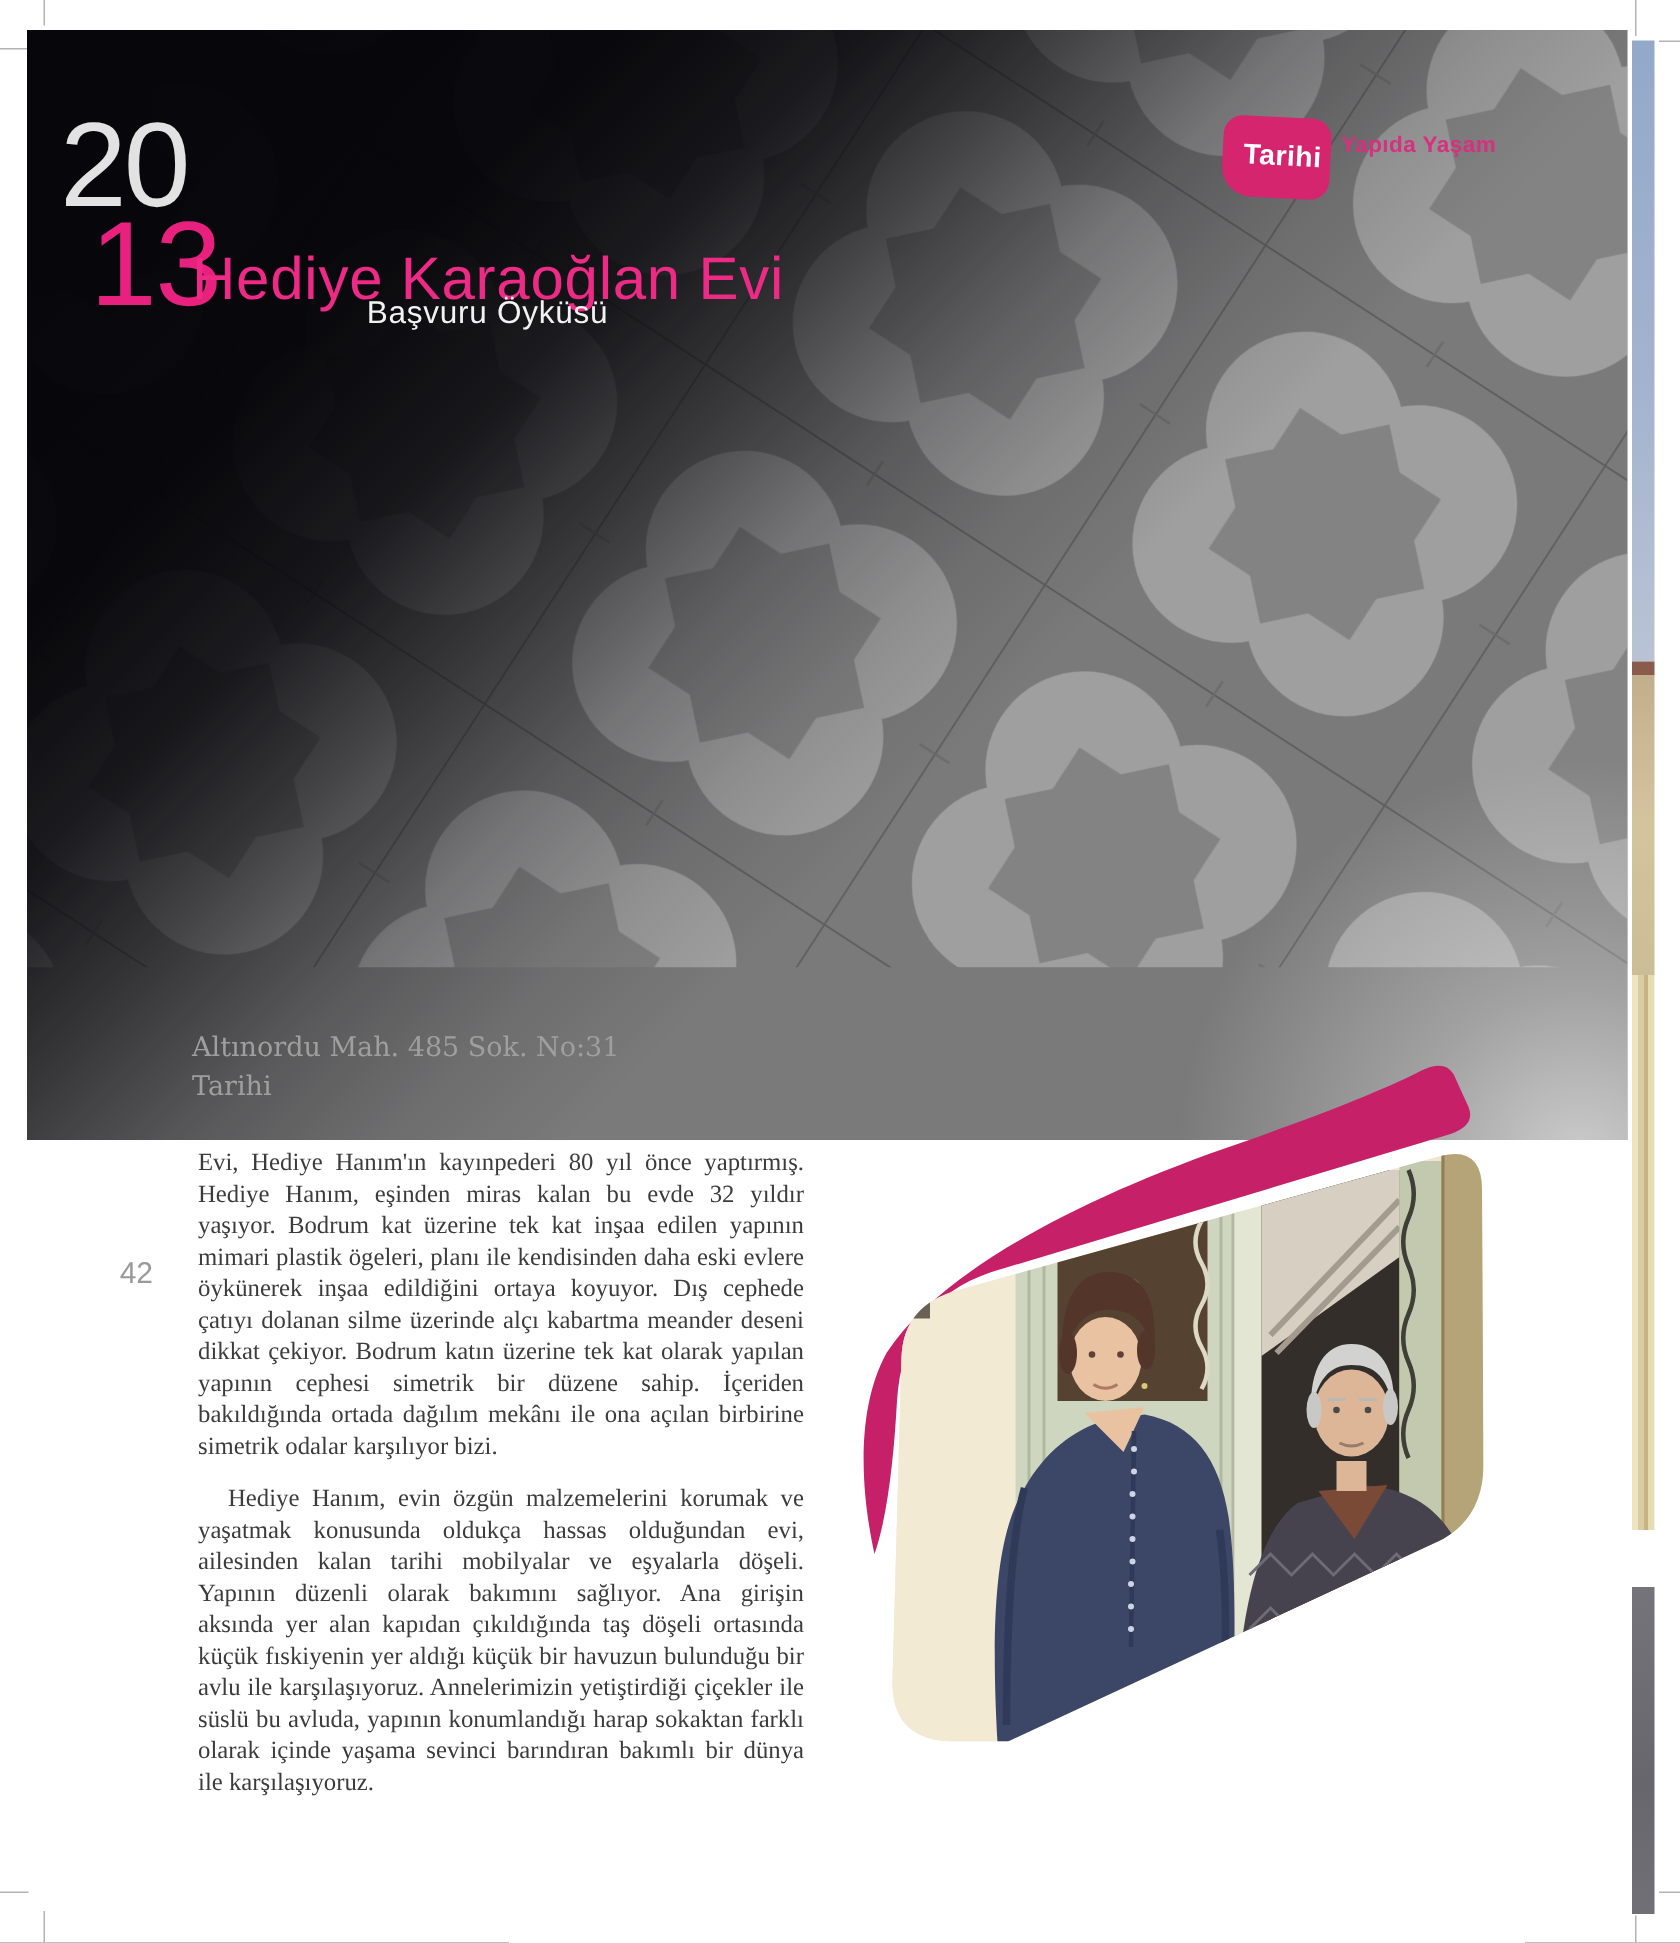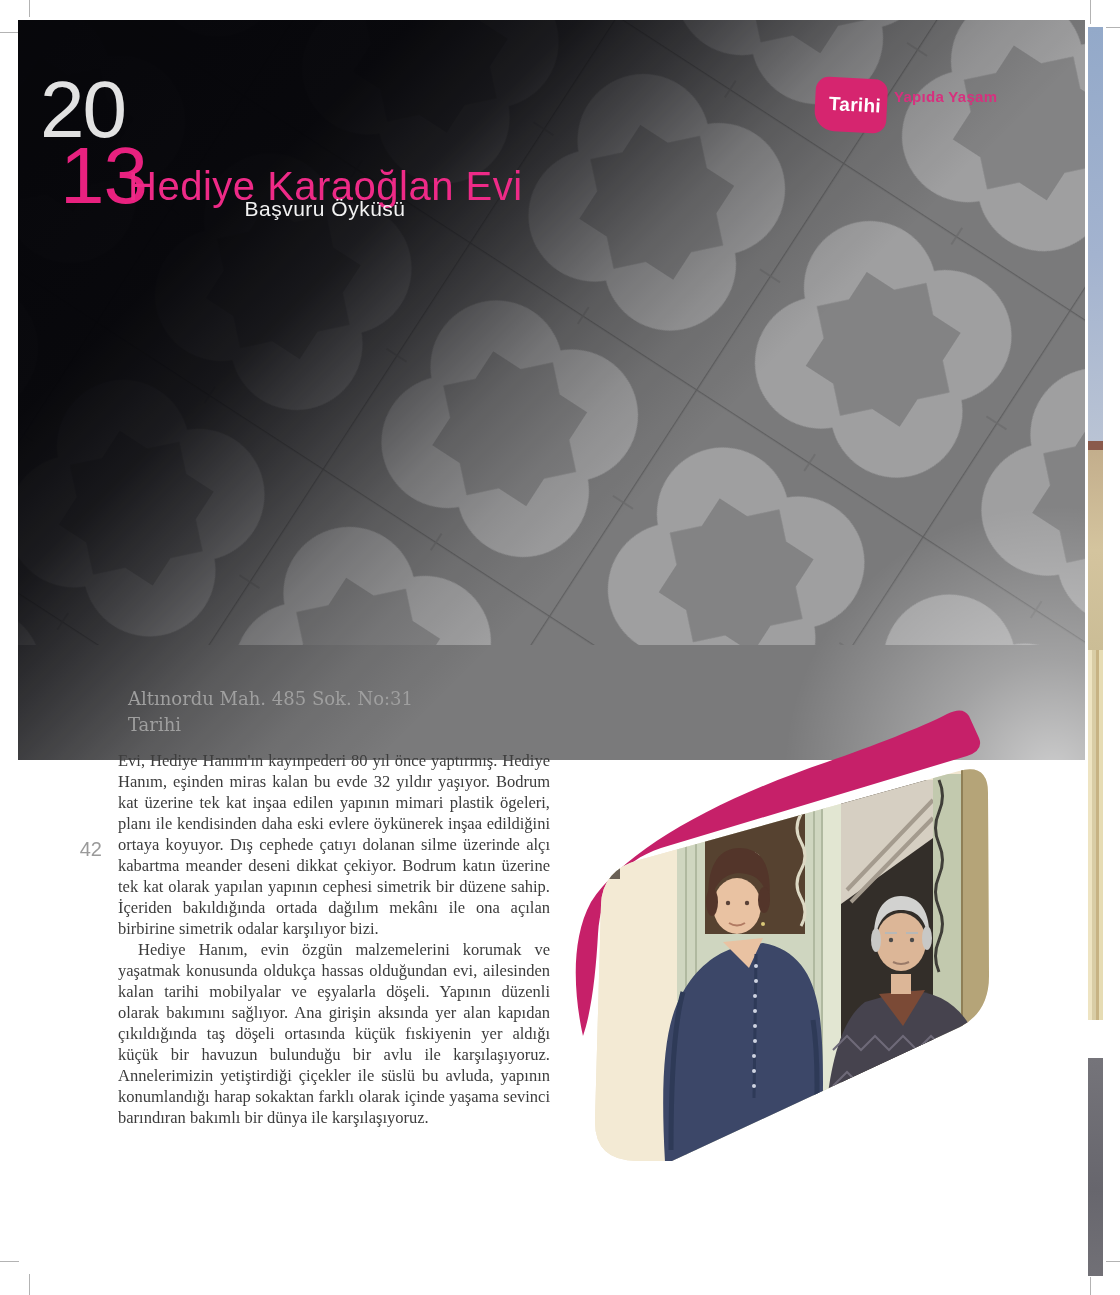--- a/index.html
+++ b/index.html
@@ -49,21 +49,21 @@
   .badge-hl{color:#ffffff;font-size:19px;font-weight:700;letter-spacing:.3px;}
   .badge-rest{left:876px;top:68px;font-size:15px;font-weight:700;color:#d7307e;letter-spacing:.3px;white-space:nowrap;}
 
   
   .address{left:128px;top:686px;font-family:"DejaVu Serif",serif;font-size:18px;line-height:26px;color:#9f9f9f;}
   .pagenum{left:58px;top:838px;width:44px;text-align:right;font-size:20px;color:#9a9a9a;}
   .bodytext{
     left:118px;top:750px;width:432px;font-family:"Liberation Serif",serif;
     font-size:16.5px;line-height:21px;color:#3c3c3c;text-align:justify;
   }
-  .bodytext p{margin:0;}
+  .bodytext p{margin:14px;}
   .bodytext p + p{text-indent:20px;}
 
   
   .portrait{left:565px;top:690px;width:440px;height:490px;}
 </style>
 </head>
 <body>
 
 <div class="mark" style="left:29px;top:0;width:1px;height:17px;"></div>
 <div class="mark" style="left:0;top:32px;width:19px;height:1px;"></div>

